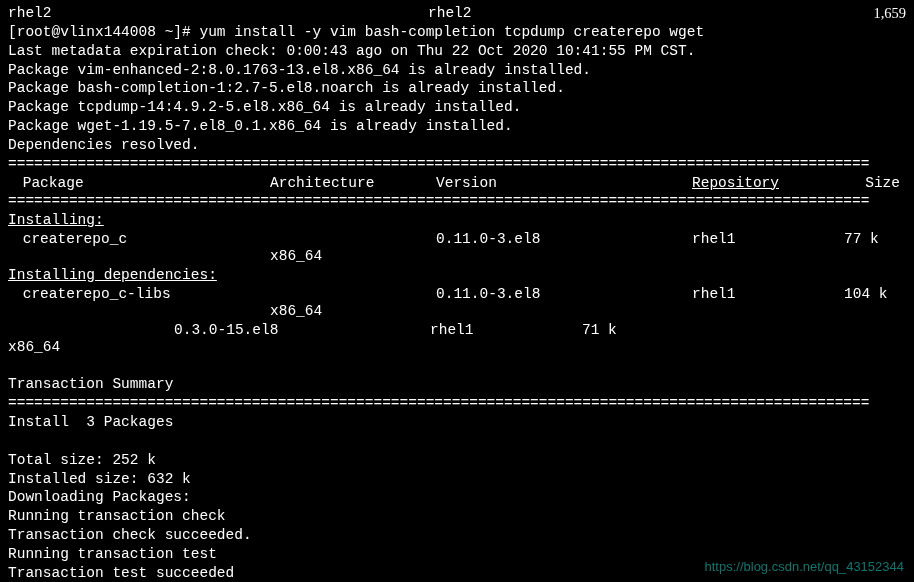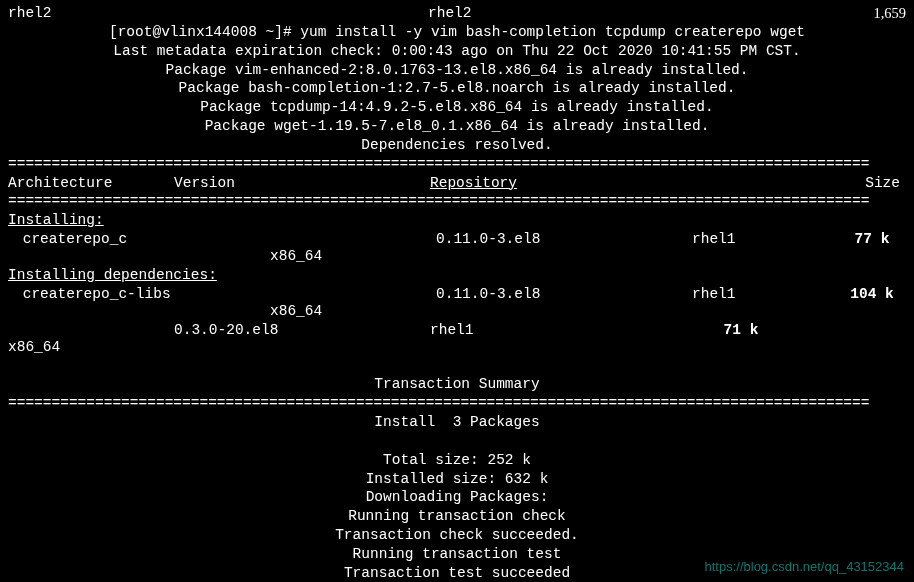--- a/index.html
+++ b/index.html
@@ -15,21 +15,20 @@
       line-height: 1.3;
       padding: 4px 8px;
       width: 914px;
       height: 582px;
       overflow: hidden;
       position: relative;
     }
     .line {
       white-space: pre;
       font-family: inherit;
-      text-align: center;
     }
     .top-row {
       display: flex;
       white-space: pre;
     }
     .top-col1 { width: 420px; }
     .top-col2 { width: 380px; }
     .top-col3 { text-align: right; flex: 1; font-family: Liberation Serif, serif; }
     .divider {
       white-space: nowrap;
@@ -45,21 +44,21 @@
     .col-repo { width: 152px; text-decoration: underline; }
     .col-size { text-align: right; flex: 1; padding-right: 6px; }
     .table-row {
       display: flex;
       white-space: pre;
     }
     .pkg-col1 { width: 262px; padding-left: 6px; }
     .pkg-col2 { width: 166px; margin-top: 17px; }
     .pkg-col3 { width: 256px; }
     .pkg-col4 { width: 152px; }
-    .pkg-col5 { text-align: center; flex: 1; padding-right: 6px; font-weight: bold; }
+    .pkg-col5 { text-align: left; flex: 1; padding-right: 6px; }
     .section-label {
       white-space: pre;
       text-decoration: underline;
     }
     .watermark {
       position: absolute;
       bottom: 6px;
       right: 10px;
       color: #0f766e;
       font-size: 13px;
@@ -82,20 +81,21 @@
 <div class="line">Last metadata expiration check: 0:00:43 ago on Thu 22 Oct 2020 10:41:55 PM CST.</div>
 <div class="line">Package vim-enhanced-2:8.0.1763-13.el8.x86_64 is already installed.</div>
 <div class="line">Package bash-completion-1:2.7-5.el8.noarch is already installed.</div>
 <div class="line">Package tcpdump-14:4.9.2-5.el8.x86_64 is already installed.</div>
 <div class="line">Package wget-1.19.5-7.el8_0.1.x86_64 is already installed.</div>
 <div class="line">Dependencies resolved.</div>
 
 <div class="divider">===================================================================================================</div>
 
 <div class="table-header">
+  <span class="col-package"> Package</span>
   <span class="col-arch">Architecture</span>
   <span class="col-version">Version</span>
   <span class="col-repo">Repository</span>
   <span class="col-size">Size</span>
 </div>
 
 <div class="divider">===================================================================================================</div>
 
 <div class="section-label">Installing:</div>
 
@@ -112,21 +112,21 @@
 <div class="table-row">
   <span class="pkg-col1"> createrepo_c-libs</span>
   <span class="pkg-col2">x86_64</span>
   <span class="pkg-col3">0.11.0-3.el8</span>
   <span class="pkg-col4">rhel1</span>
   <span class="pkg-col5">104 k</span>
 </div>
 
 <div class="table-row">
   <span class="pkg-col2">x86_64</span>
-  <span class="pkg-col3">0.3.0-20.el8</span>
+  <span class="pkg-col3">0.3.0-15.el8</span>
   <span class="pkg-col4">rhel1</span>
   <span class="pkg-col5">71 k</span>
 </div>
 
 <div class="blank-line"></div>
 
 <div class="line">Transaction Summary</div>
 
 <div class="divider">===================================================================================================</div>
 

